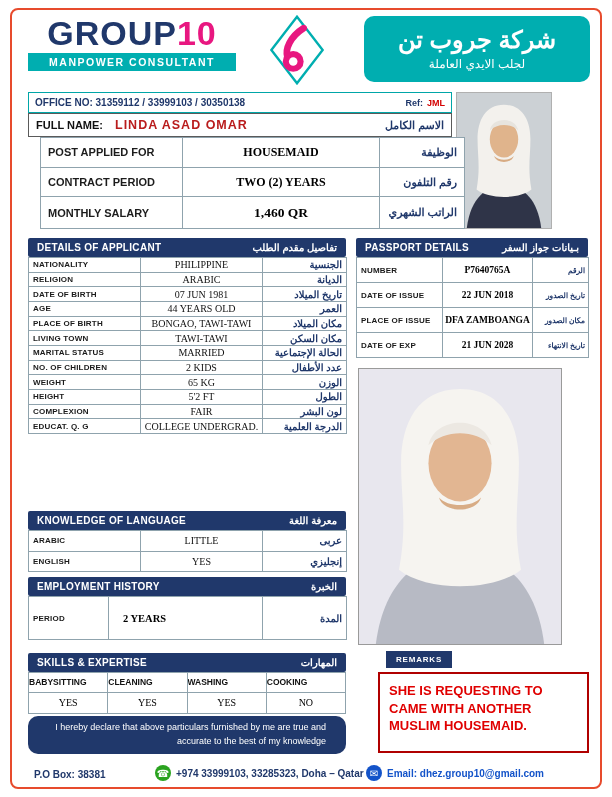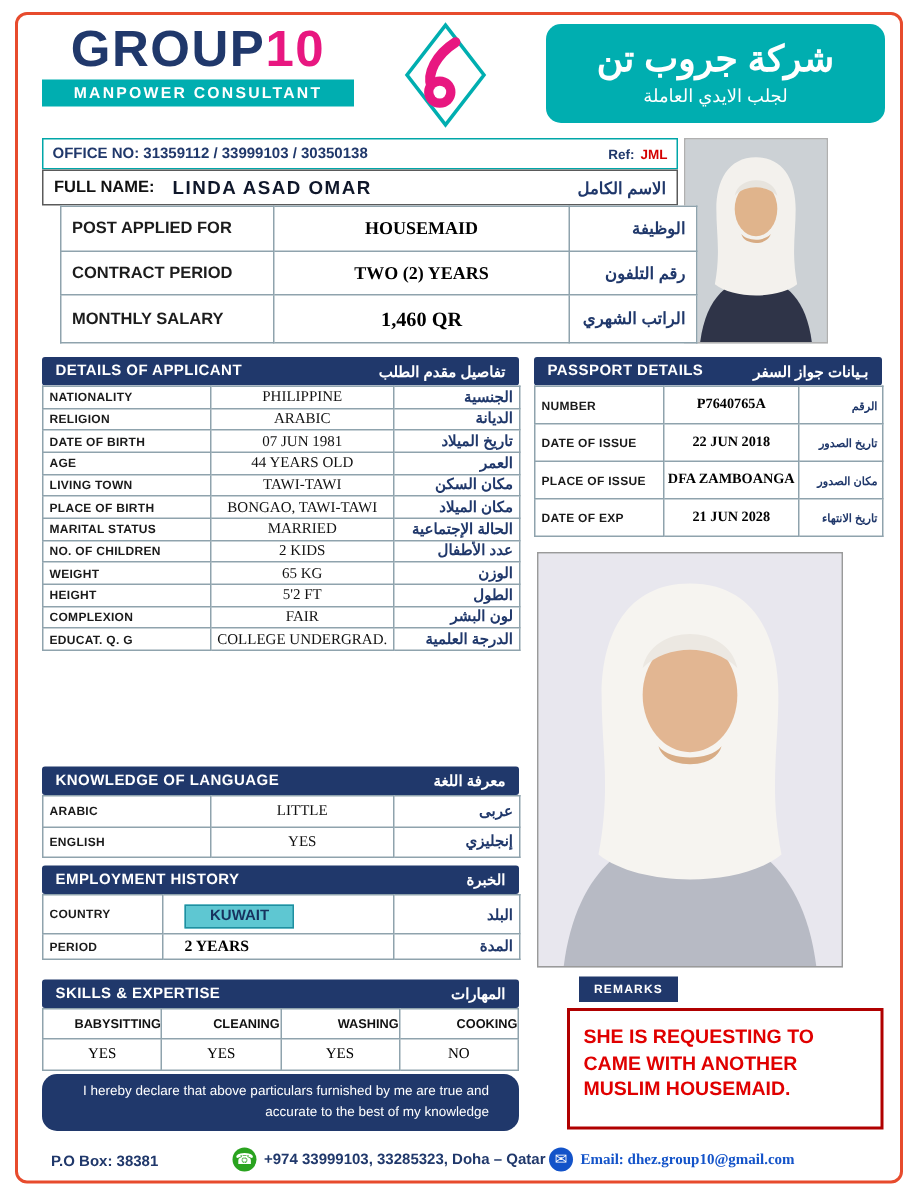--- a/index.html
+++ b/index.html
@@ -26,21 +26,21 @@
   
   .office-bar { position:absolute; left:28px; top:92px; width:424px; height:21px; border:1.5px solid #00a6a8;
                 display:flex; align-items:center; padding:0 6px; background:#fff; }
   .office-text { color:#20386b; font-weight:bold; font-size:10px; flex:1; }
   .ref-label { color:#20386b; font-weight:bold; font-size:9px; }
   .ref-value { color:#d40000; font-weight:bold; font-size:9px; margin-left:4px; }
 
   .fullname-row { position:absolute; left:28px; top:113px; width:424px; height:24px; border:1px solid #5a5a5a;
                   display:flex; align-items:center; padding:0 7px; background:#fff; }
   .fn-label { font-weight:bold; font-size:11px; color:#111; }
-  .fn-value { color:#0f172a; font-weight:bold; font-size:12.5px; letter-spacing:1px; margin-left:12px; flex:1; }
+  .fn-value { color:#b91c1c; font-weight:bold; font-size:12.5px; letter-spacing:1px; margin-left:12px; flex:1; }
   .fn-ar { color:#20386b; font-weight:bold; font-size:11px; direction:rtl; }
 
   
   table.grid { border-collapse:collapse; position:absolute; table-layout:fixed; background:#fff; }
   table.grid td { border:1px solid #8fa3ad; overflow:hidden; vertical-align:middle; }
   .app-table { left:28px; top:137px; width:424px; height:92px;margin-left:12px; }
   .app-table td { border:1px solid #5a5a5a; }
   .app-lbl { font-size:11px; font-weight:bold; padding-left:7px; color:#1c1c1c; }
   .app-val { text-align:center; font-family:"Liberation Serif", serif; font-weight:bold; font-size:12px; color:#000; }
   .app-val.big { font-size:13.5px;font-family:Liberation Serif, serif; }
@@ -64,21 +64,21 @@
 
   td.lbl { font-size:8px; font-weight:bold; padding-left:4px; color:#1a1a1a; letter-spacing:0.2px; }
   td.val { font-family:"Liberation Serif", serif; font-size:10px; text-align:center; color:#111; }
   td.arc { direction:rtl; text-align:right; padding-right:4px; font-weight:bold; color:#20386b; font-size:10px; }
   td.pval { font-family:"Liberation Serif", serif; font-weight:bold; font-size:9.5px; text-align:center; color:#000; line-height:1.15; }
   td.parc { direction:rtl; text-align:right; padding-right:3px; font-weight:bold; color:#20386b; font-size:7.5px; line-height:1.2; }
   td.emp-vcell { padding:0; }
   .kuwait-chip { display:inline-block; background:#5ec7d2; border:1.5px solid #1f8fa0; padding:1px 16px 2px;
                  font-weight:bold; color:#17325e; font-size:10px; margin-left:14px; }
   .emp-val { padding-left:14px; font-family:"Liberation Serif", serif; font-weight:bold; font-size:10.5px; }
-  td.skh { font-size:8.5px; font-weight:bold; text-align:right; color:#111; }
+  td.skh { font-size:8.5px; font-weight:bold; text-align:left; color:#111; }
   td.skv { font-family:"Liberation Serif", serif; font-size:10px; text-align:center; }
 
   
   .photo { position:absolute; background:#dcdfe3; }
   .photo svg { width:100%; height:100%; display:block; }
   .small-photo { left:456px; top:92px; width:96px; height:137px; border:1px solid #b0b0b0; }
   .big-photo   { left:358px; top:368px; width:204px; height:277px; border:1px solid #9a9a9a; }
 
   
   .declaration { position:absolute; left:28px; top:716px; width:318px; height:38px; background:#20386b;
@@ -93,21 +93,21 @@
 
   .pobox { position:absolute; left:34px; top:769px; color:#20386b; font-weight:bold; font-size:10px; }
   .footer-group { position:absolute; display:flex; align-items:center; gap:5px; }
   .phone-group { left:155px; top:765px; }
   .email-group { left:366px; top:765px; }
   .icon-circle { width:16px; height:16px; border-radius:50%; color:#fff; display:flex; align-items:center;
                  justify-content:center; font-size:10px; flex:0 0 16px; }
   .phone-icon { background:#2aa31f; }
   .email-icon { background:#1353c9; }
   .phone-text { color:#20386b; font-weight:bold; font-size:10px; }
-  .email-text { color:#1353c9; font-weight:bold; font-size:10px;font-family:Liberation Serif, serif; }
+  .email-text { color:#1353c9; font-weight:bold; font-size:10px; }
 </style>
 </head>
 <body>
 
 <div class="page">
   <div class="frame"></div>
 
   <div class="logo-block">
     <div class="logo-text"><span>GROUP</span><span class="pink">10</span></div>
     <div class="logo-banner">MANPOWER CONSULTANT</div>
@@ -200,28 +200,28 @@
           <td class="lbl">DATE OF BIRTH</td>
           <td class="val">07 JUN 1981</td>
           <td class="arc">تاريخ الميلاد</td>
         </tr>
     <tr>
           <td class="lbl">AGE</td>
           <td class="val">44 YEARS OLD</td>
           <td class="arc">العمر</td>
         </tr>
     <tr>
+          <td class="lbl">PLACE OF BIRTH</td>
+          <td class="val">BONGAO, TAWI-TAWI</td>
+          <td class="arc">مكان الميلاد</td>
+        </tr>
+    <tr>
           <td class="lbl">LIVING TOWN</td>
           <td class="val">TAWI-TAWI</td>
           <td class="arc">مكان السكن</td>
-        </tr>
-    <tr>
-          <td class="lbl">PLACE OF BIRTH</td>
-          <td class="val">BONGAO, TAWI-TAWI</td>
-          <td class="arc">مكان الميلاد</td>
         </tr>
     <tr>
           <td class="lbl">MARITAL STATUS</td>
           <td class="val">MARRIED</td>
           <td class="arc">الحالة الإجتماعية</td>
         </tr>
     <tr>
           <td class="lbl">NO. OF CHILDREN</td>
           <td class="val">2 KIDS</td>
           <td class="arc">عدد الأطفال</td>
@@ -322,25 +322,20 @@
     <span class="en">EMPLOYMENT HISTORY</span>
     <span class="arx" dir="rtl">الخبرة</span>
   </div>
   <table class="grid emp-table">
     <colgroup>
         <col style="width:80px">
         <col style="width:154px">
         <col style="width:84px">
       </colgroup>
     <tbody>
-        <tr>
-      <td class="lbl">COUNTRY</td>
-      <td class="emp-vcell"><span class="kuwait-chip">KUWAIT</span></td>
-      <td class="arc">البلد</td>
-    </tr>
     <tr>
       <td class="lbl">PERIOD</td>
       <td class="emp-val">2 YEARS</td>
       <td class="arc">المدة</td>
     </tr>
   </tbody>
     </table>
 
   <div class="secbar bar-skills">
     <span class="en">SKILLS &amp; EXPERTISE</span>

